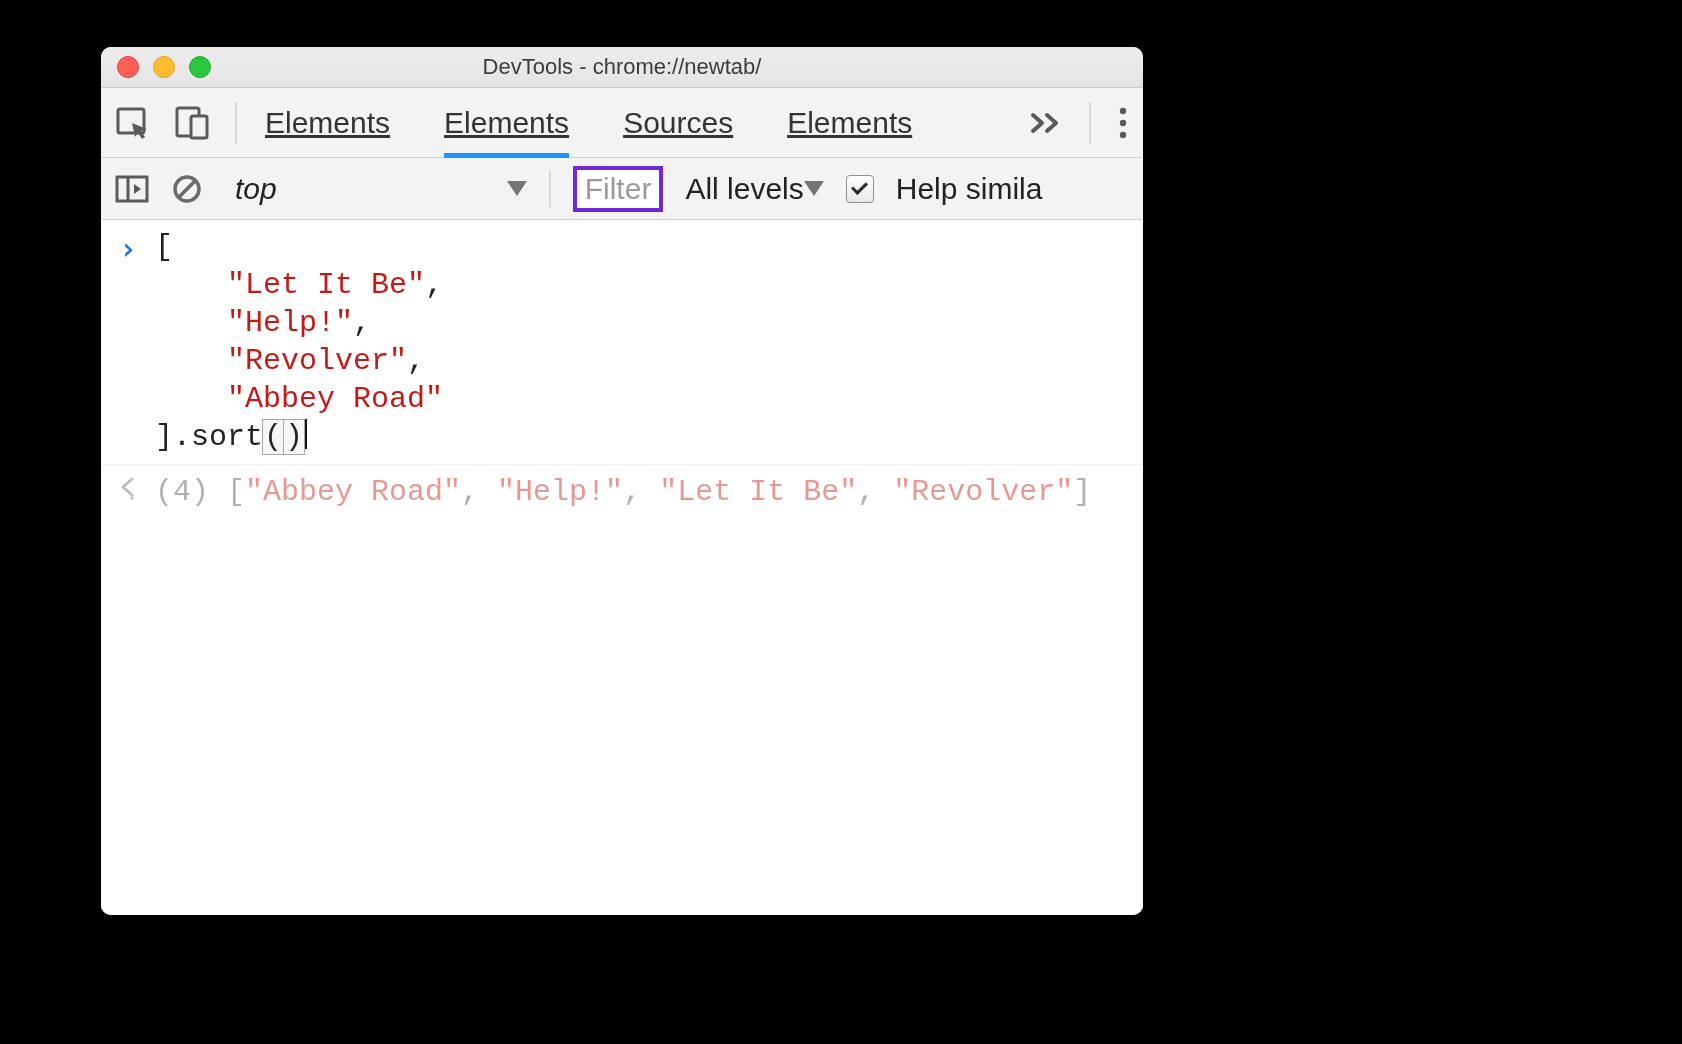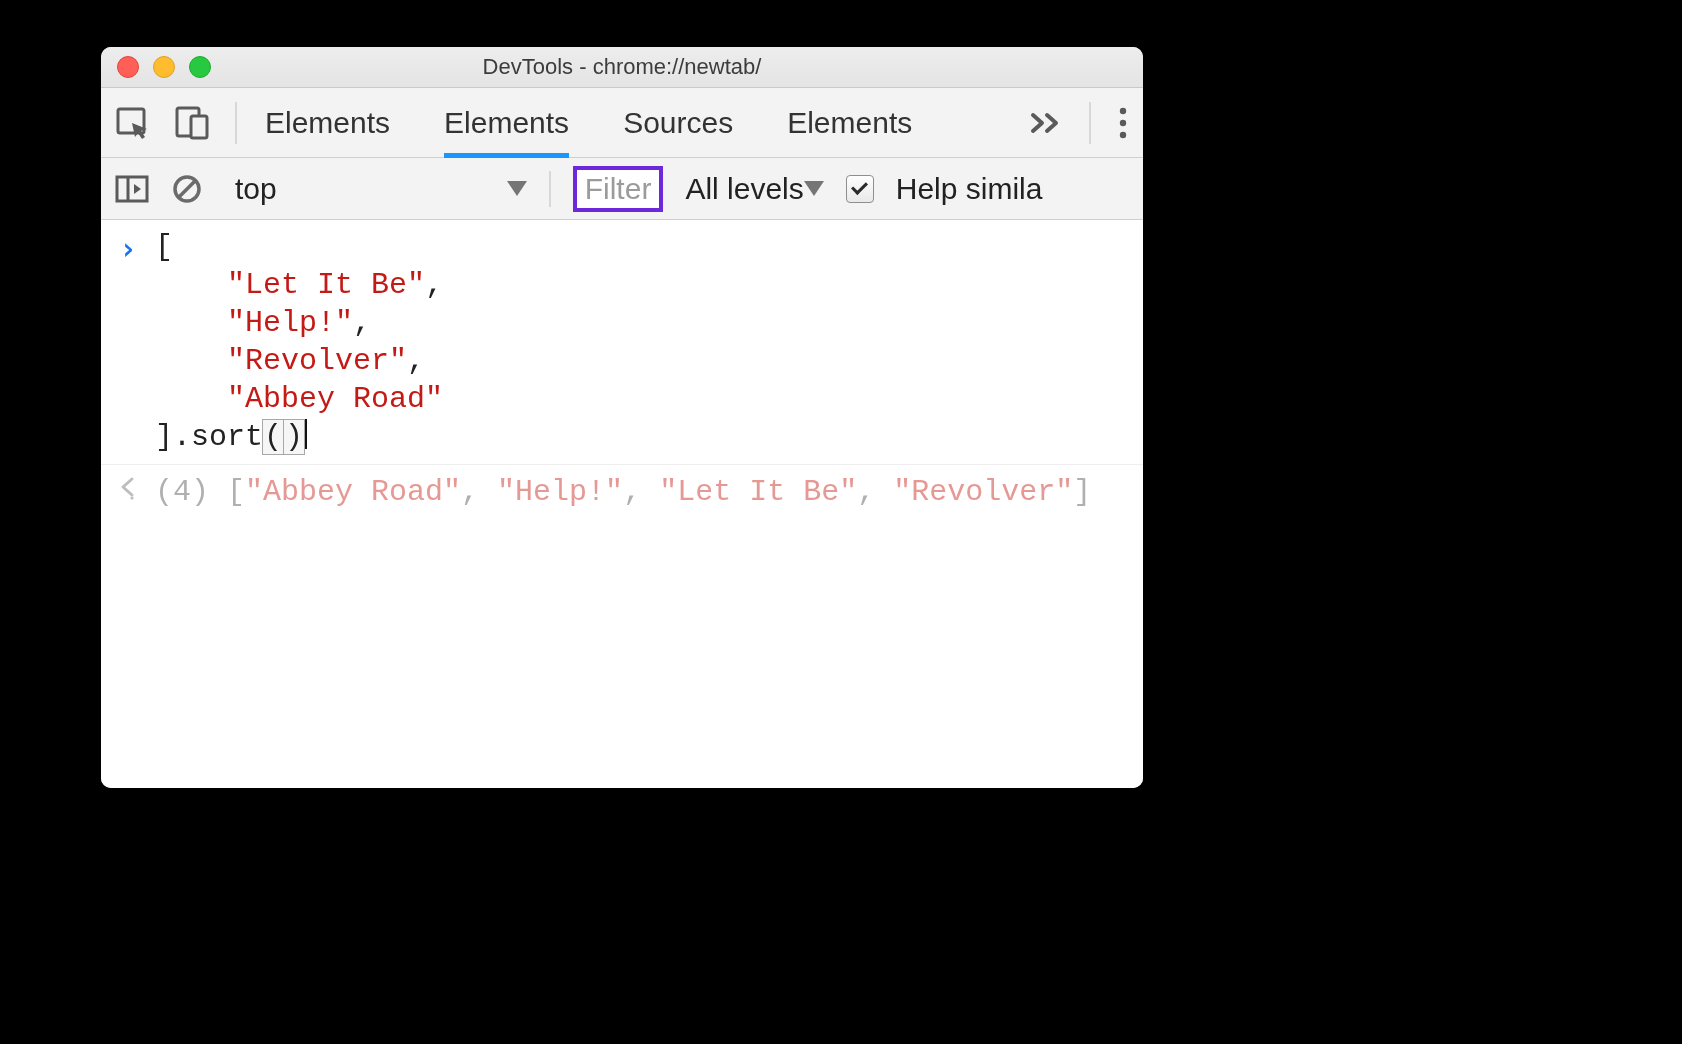--- a/index.html
+++ b/index.html
@@ -7,21 +7,21 @@
     padding: 0;
     height: 100%;
     background: #000;
     font-family: -apple-system, BlinkMacSystemFont, "Segoe UI", Helvetica, Arial, sans-serif;
   }
   .window {
     position: absolute;
     left: 101px;
     top: 47px;
     width: 1042px;
-    height: 741px;
+    height: 868px;
     background: #fff;
     border-radius: 10px;
     box-shadow: 0 30px 60px rgba(0,0,0,0.55);
     overflow: hidden;
     display: flex;
     flex-direction: column;
   }
 
   
   .titlebar {
@@ -85,20 +85,21 @@
     height: 100%;
     align-items: center;
   }
   .tab {
     font-size: 30px;
     color: #333;
     height: 100%;
     display: flex;
     align-items: center;
     position: relative;
+    text-decoration: underline;
   }
   .tab.active::after {
     content: "";
     position: absolute;
     left: 0; right: 0;
     bottom: -1px;
     height: 5px;
     background: #1a96ff;
   }
   .tabs-right { margin-left: auto; display:flex; align-items:center; gap: 26px; }
@@ -117,20 +118,21 @@
     overflow: hidden;
     white-space: nowrap;
   }
   .context-select {
     display: flex;
     align-items: center;
     gap: 230px;
     font-size: 30px;
     color: #222;
     margin-left: 10px;
+    font-style: italic;
   }
   .triangle-down {
     width: 0; height: 0;
     border-left: 10px solid transparent;
     border-right: 10px solid transparent;
     border-top: 15px solid #757575;
   }
   .filter-input {
     font-size: 30px;
     color: #9b9b9b;

